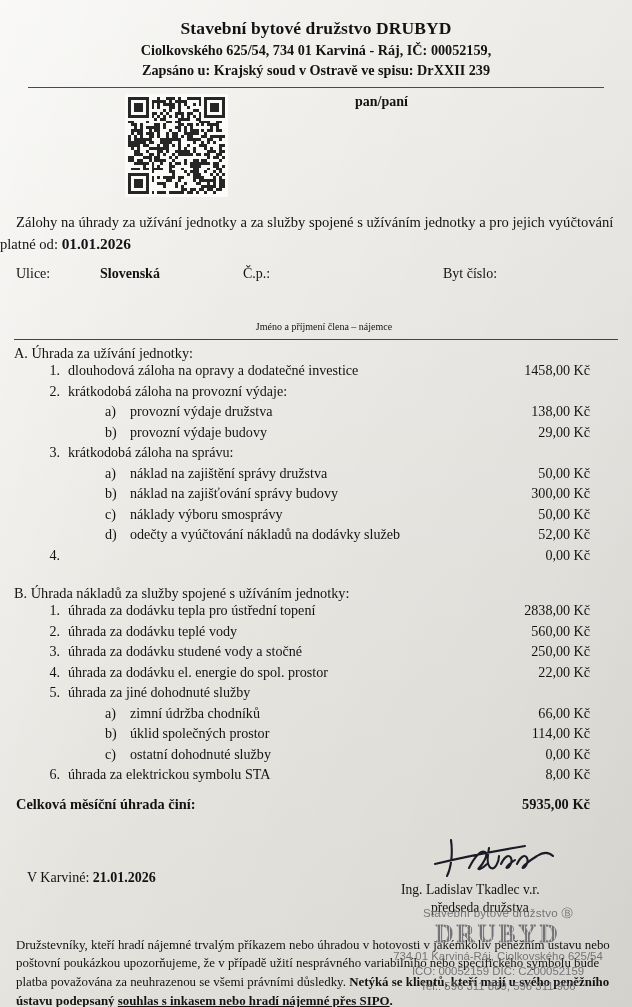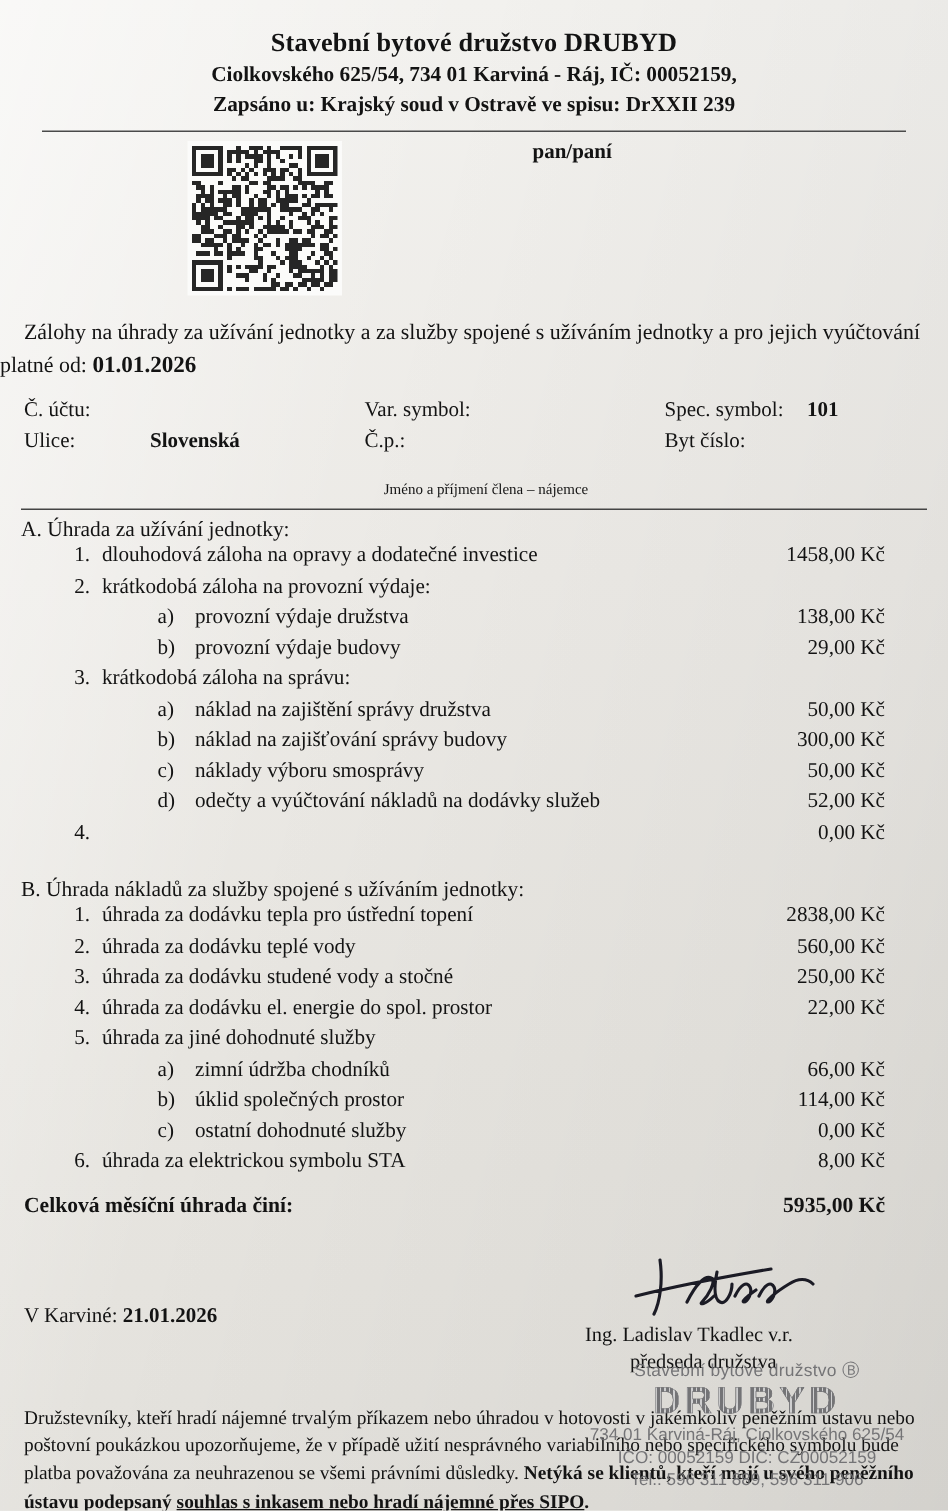--- a/index.html
+++ b/index.html
@@ -75,21 +75,21 @@
   .item .amt { position:absolute; right:42px; text-align:right; white-space:nowrap; }
 
   .gap { height:13px; }
 
   
   .total { position:relative; height:24px; font-size:14.4px; font-weight:bold; margin-top:9px; }
   .total .tl { position:absolute; left:16px; }
   .total .tv { position:absolute; right:42px; }
 
   
-  .sigzone { position:relative; height:78px; margin-top:18px; }
+  .sigzone { position:relative; height:78px; margin-top:18px;margin-left:11px; }
   .place { position:absolute; left:16px; top:32px; font-size:14px; }
   .place b { font-size:14px; }
   .sigimg { position:absolute; left:418px; top:-4px; }
   .signame { position:absolute; left:390px; top:44px; font-size:13.6px; }
   .sigrole { position:absolute; left:420px; top:62px; font-size:13.6px; }
 
   
   .notice { margin: 20px 18px 0 16px; font-size:12.9px; line-height:1.45; text-align:left; }
   .notice b { font-weight:bold; }
   .notice u { text-decoration:underline; }
@@ -97,21 +97,21 @@
   
   .stamp {
     position:absolute; left:378px; top:906px; width:240px;
     text-align:center; color:#6d6d70;
     font-family:"Liberation Sans", sans-serif;
     opacity:.93;
   }
   .stamp .s1 { font-size:11.6px; letter-spacing:.2px; }
   .stamp .s2 {
     font-size:25px; font-weight:bold; letter-spacing:3px;
-    font-family:Liberation Sans, sans-serif;
+    font-family:Liberation Serif, serif;
     margin:-1px 0 1px 0;
     -webkit-text-stroke: 0.4px #6d6d70;
     background: repeating-linear-gradient(90deg,#6d6d70 0 2px, #cfcfd0 2px 3px);
     -webkit-background-clip:text; background-clip:text; color:transparent;
   }
   .stamp .s3, .stamp .s4, .stamp .s5 { font-size:11.4px; line-height:1.32; }
 </style>
 </head>
 <body>
 
@@ -139,27 +139,20 @@
   <div class="title-wrap">
     <div class="title-1">Zálohy na úhrady za užívání jednotky a za služby spojené s užíváním jednotky a pro jejich vyúčtování</div>
     <div class="title-2">
       <span>platné od:</span>
       <b>01.01.2026</b>
     </div>
   </div>
 
   <div class="fields">
     <div class="frow">
-      <span class="c1">Č. účtu:</span>
-      <span class="c1v"></span>
-      <span class="c2">Var. symbol:</span>
-      <span class="c3">Spec. symbol:</span>
-      <span class="c3v">101</span>
-    </div>
-    <div class="frow">
       <span class="c1">Ulice:</span>
       <span class="c1v">Slovenská</span>
       <span class="c2">Č.p.:</span>
       <span class="c3">Byt číslo:</span>
     </div>
   </div>
 
   <div class="nameline">Jméno a příjmení člena – nájemce</div>
   <div class="rule-mid"></div>
 

